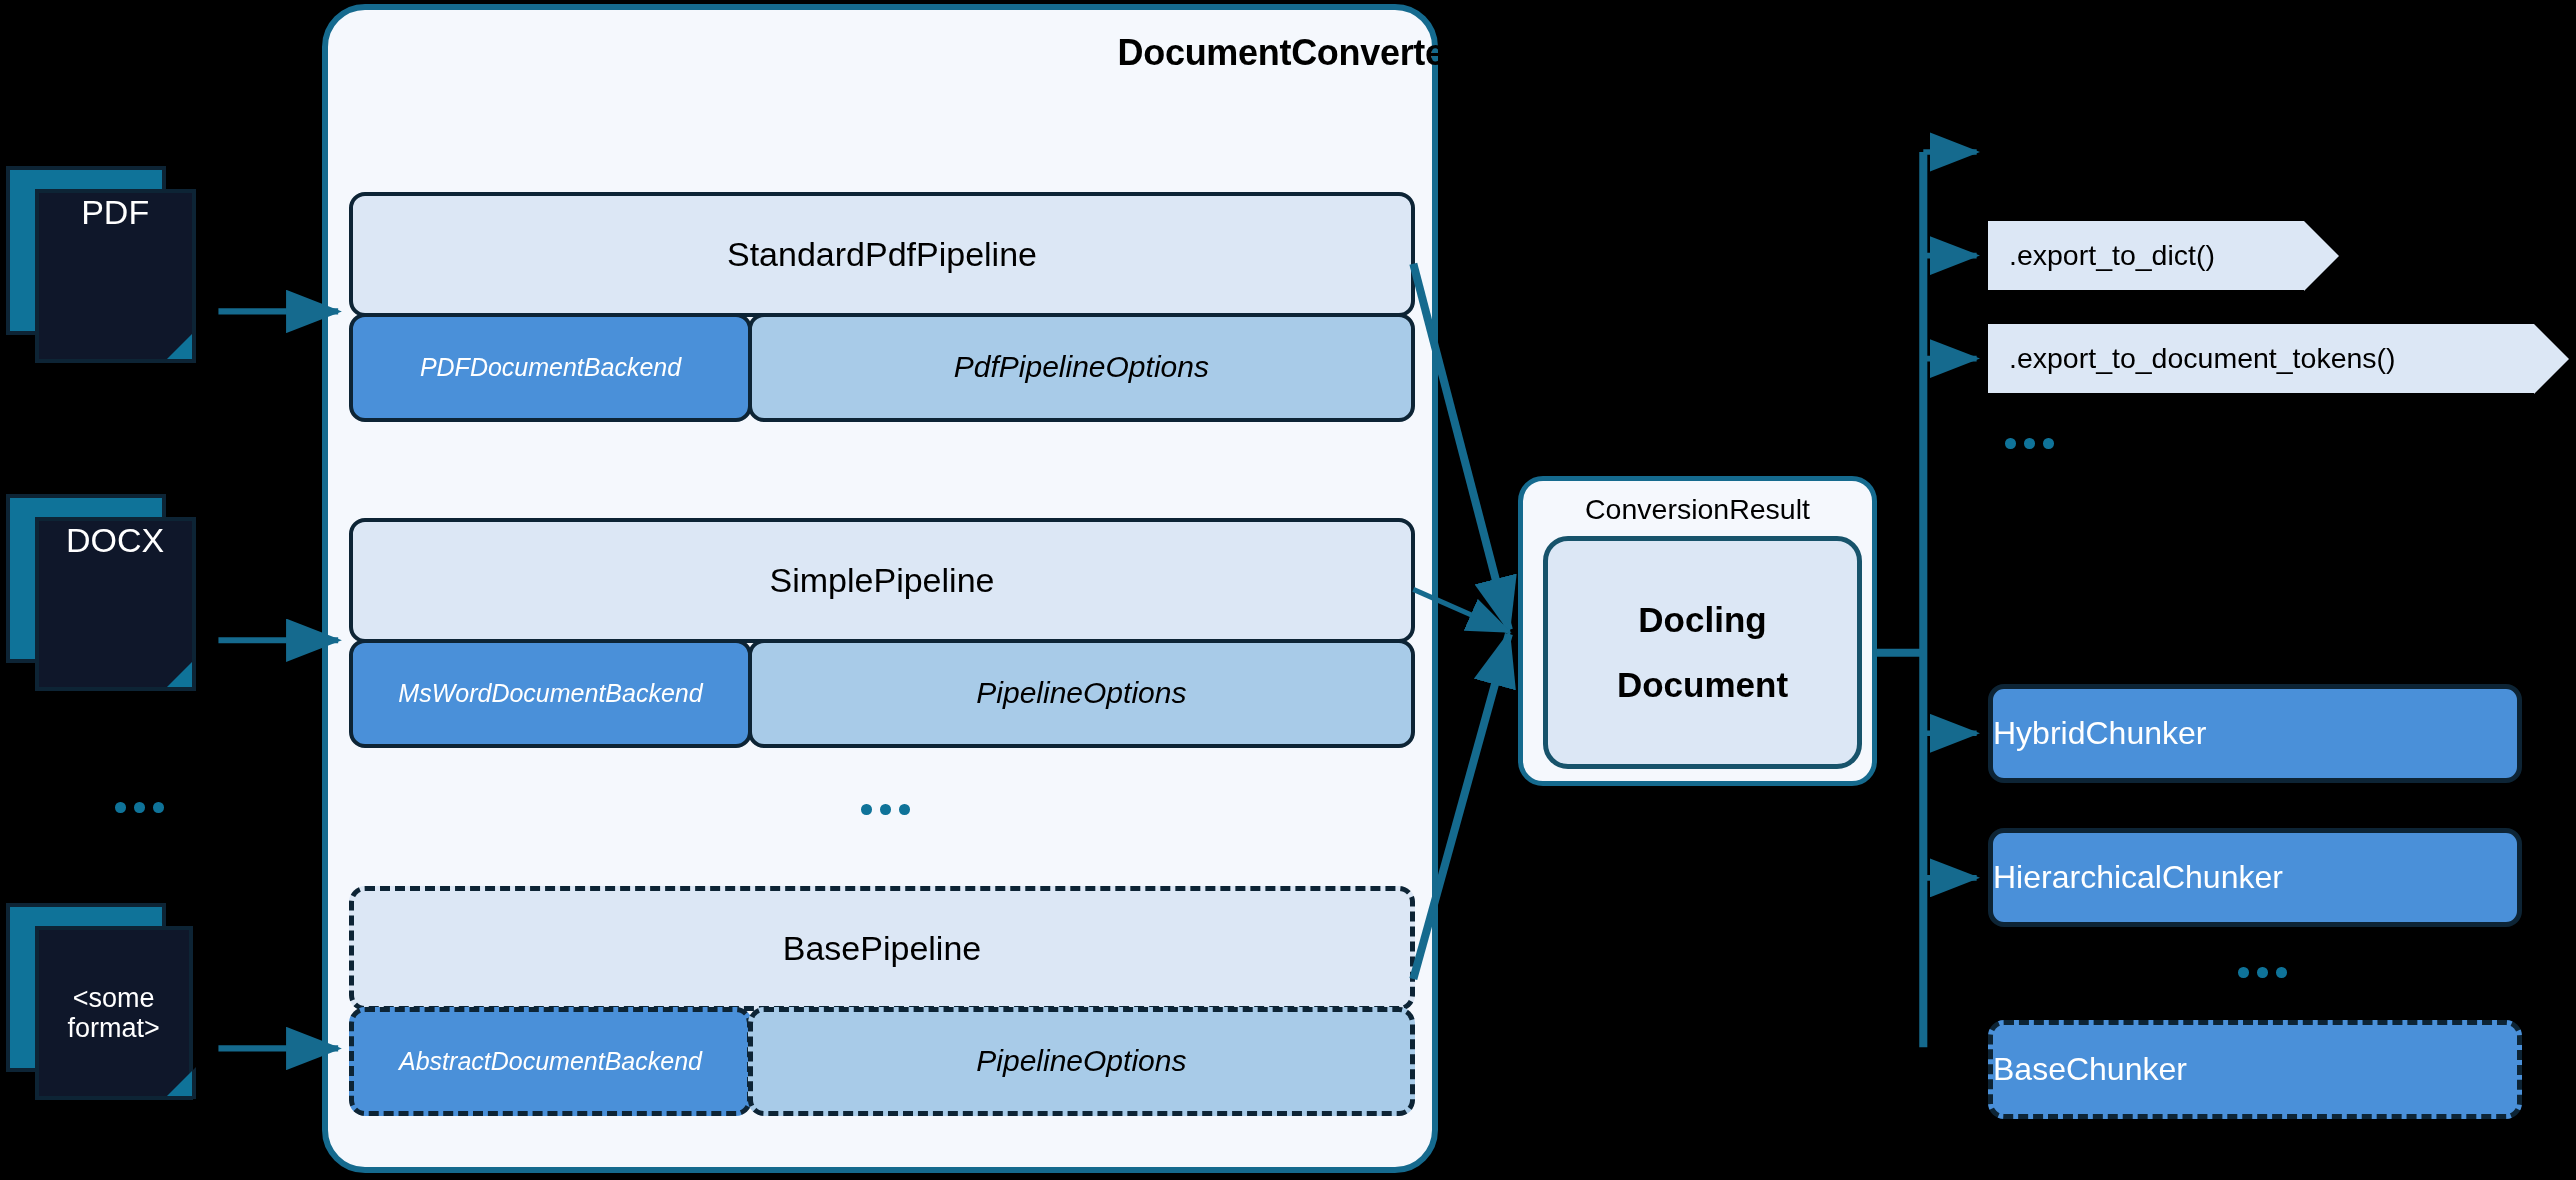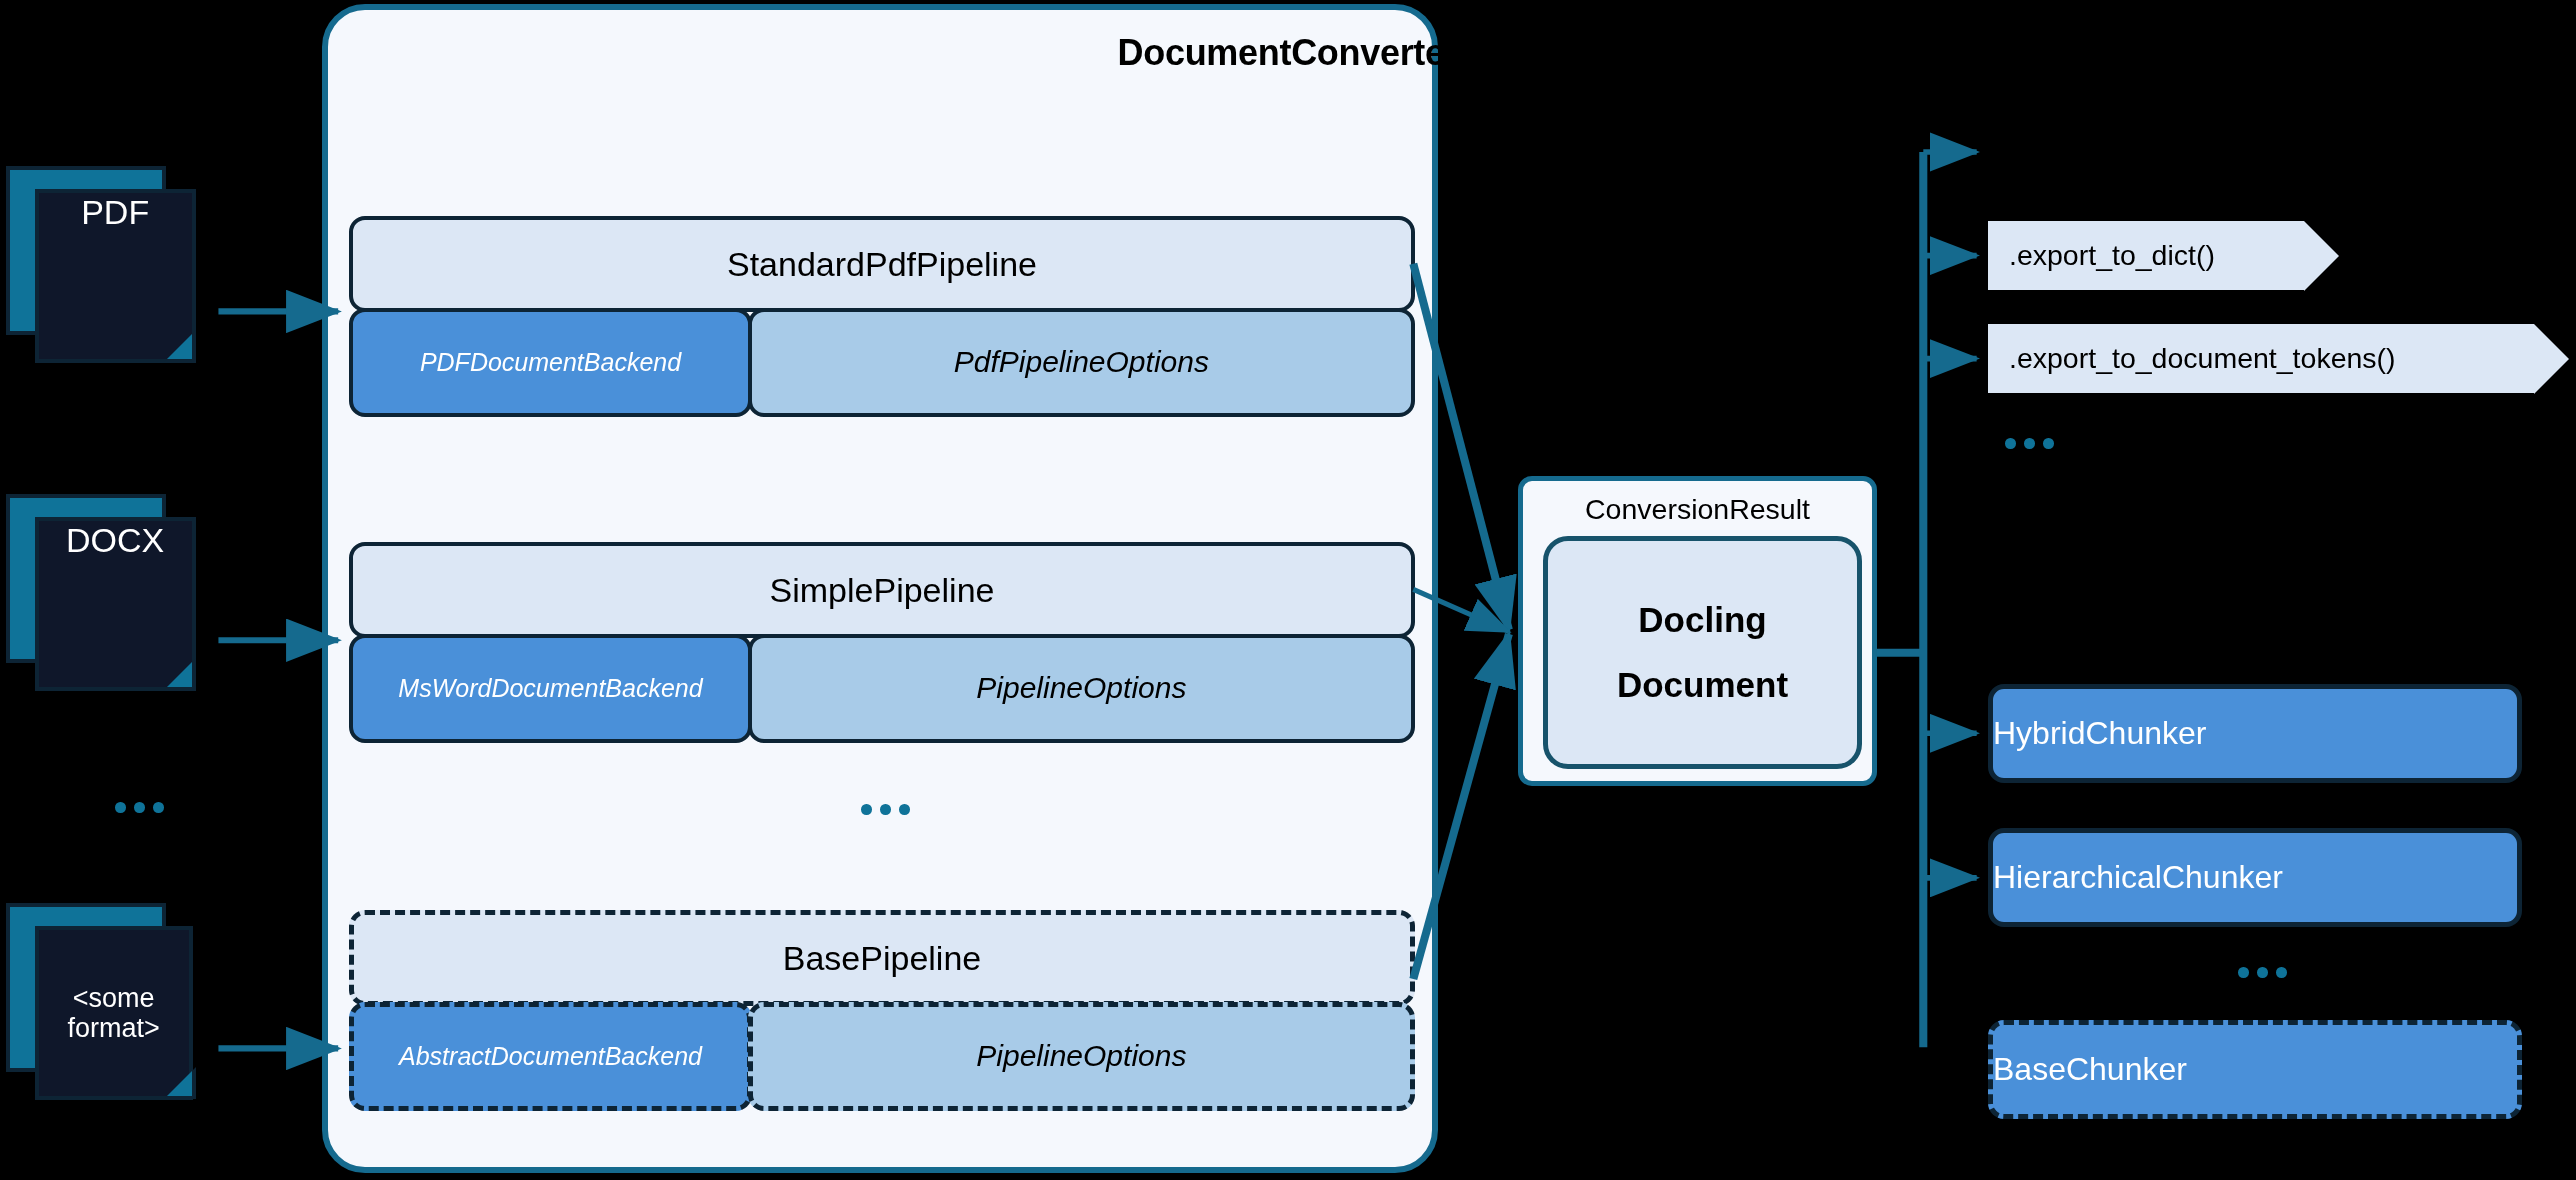--- a/index.html
+++ b/index.html
@@ -91,31 +91,30 @@
 
   
   .pipeline-group {
     position: absolute;
     left: 349px;
     width: 1066px;
     z-index: 3;
   }
   .pipe-header {
     position: relative;
-    height: 96px;
+    height: 125px;
     background: #dce7f5;
     border: 4.3px solid #0d2435;
     border-radius: 16px;
     box-sizing: border-box;
     display: flex;
     align-items: center;
     justify-content: center;
     font-size: 34px;
     color: #000000;
-    margin-top: 24px;
   }
   .pipe-row {
     position: relative;
     display: flex;
     margin-top: -4.3px;
     font-style: italic;
   }
   .pipe-backend {
     width: 403px;
     height: 109px;
@@ -171,21 +170,21 @@
 
   
   #conversion-result {
     position: absolute;
     left: 1518px;
     top: 476px;
     width: 359px;
     height: 310px;
     background: #f5f8fd;
     border: 5.6px solid #156a8e;
-    border-radius: 14px;
+    border-radius: 25px;
     box-sizing: border-box;
     z-index: 3;
   }
   #conversion-result-label {
     position: absolute;
     left: 0;
     top: 12.4px;
     width: 100%;
     text-align: center;
     font-size: 28.5px;

